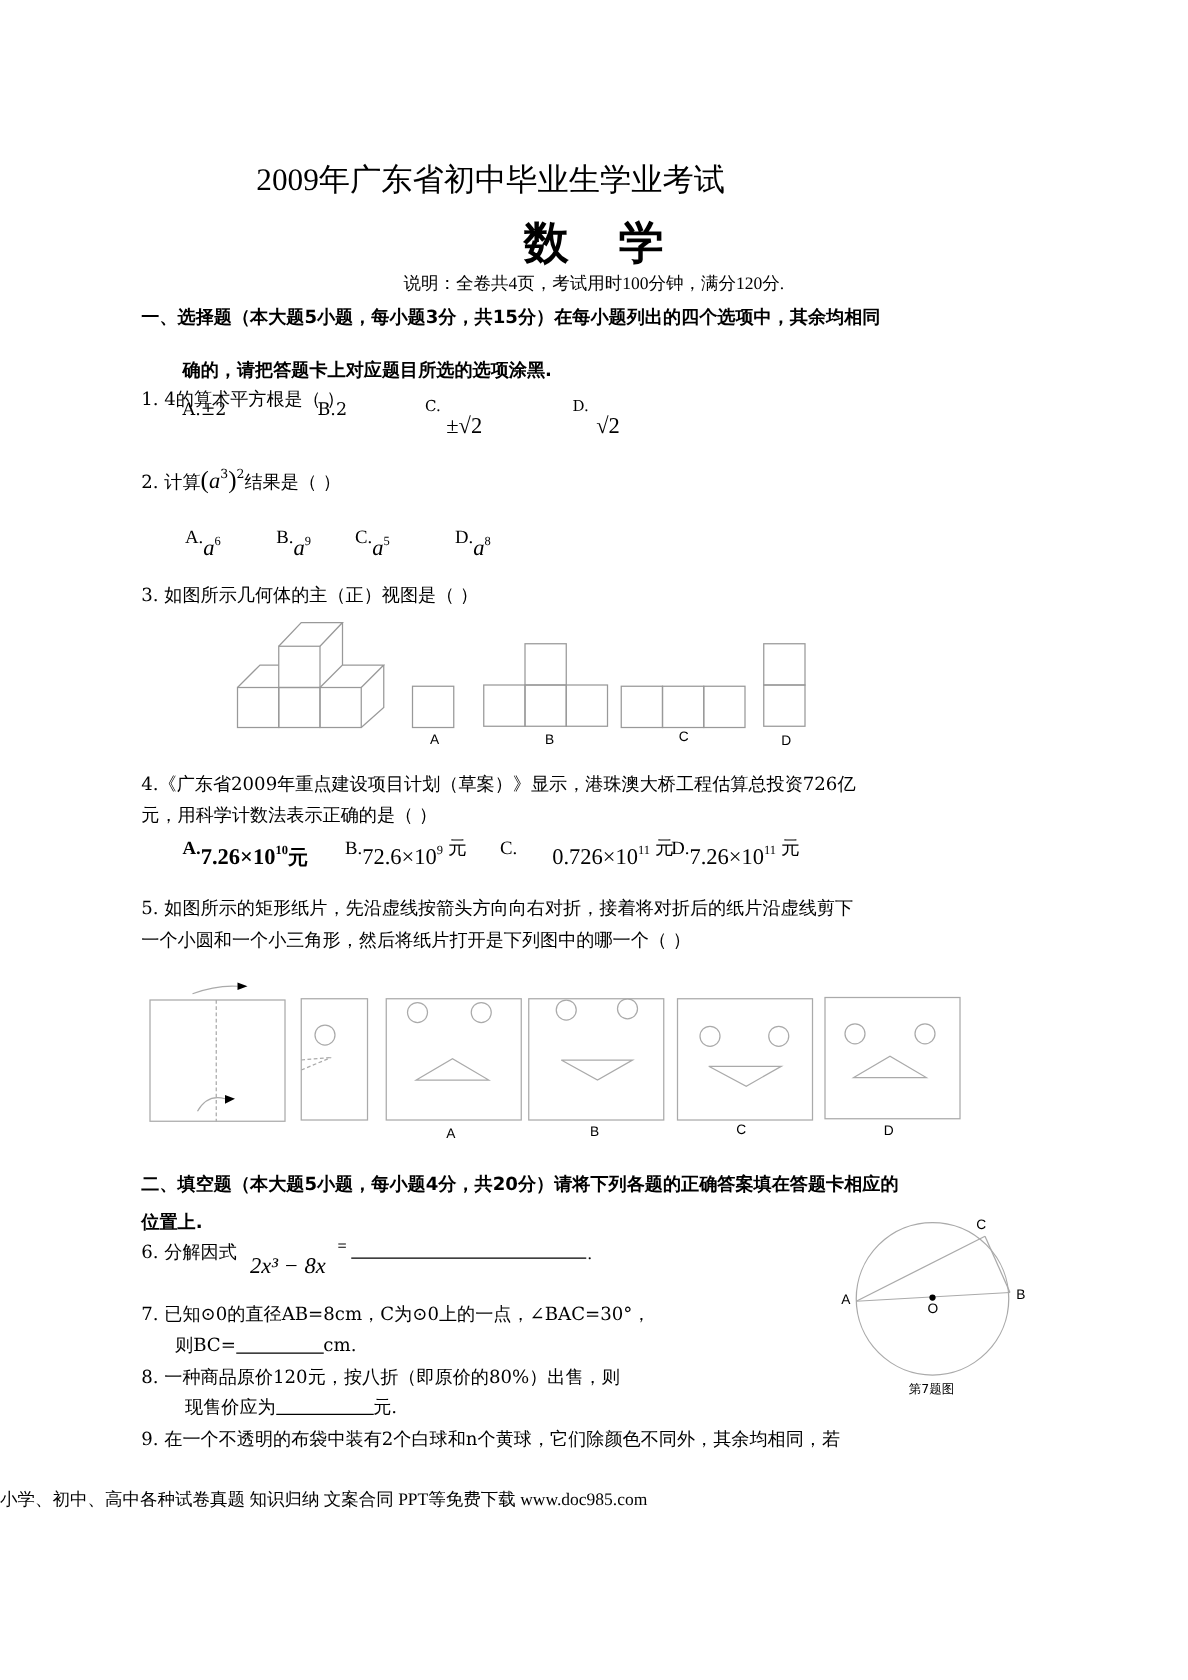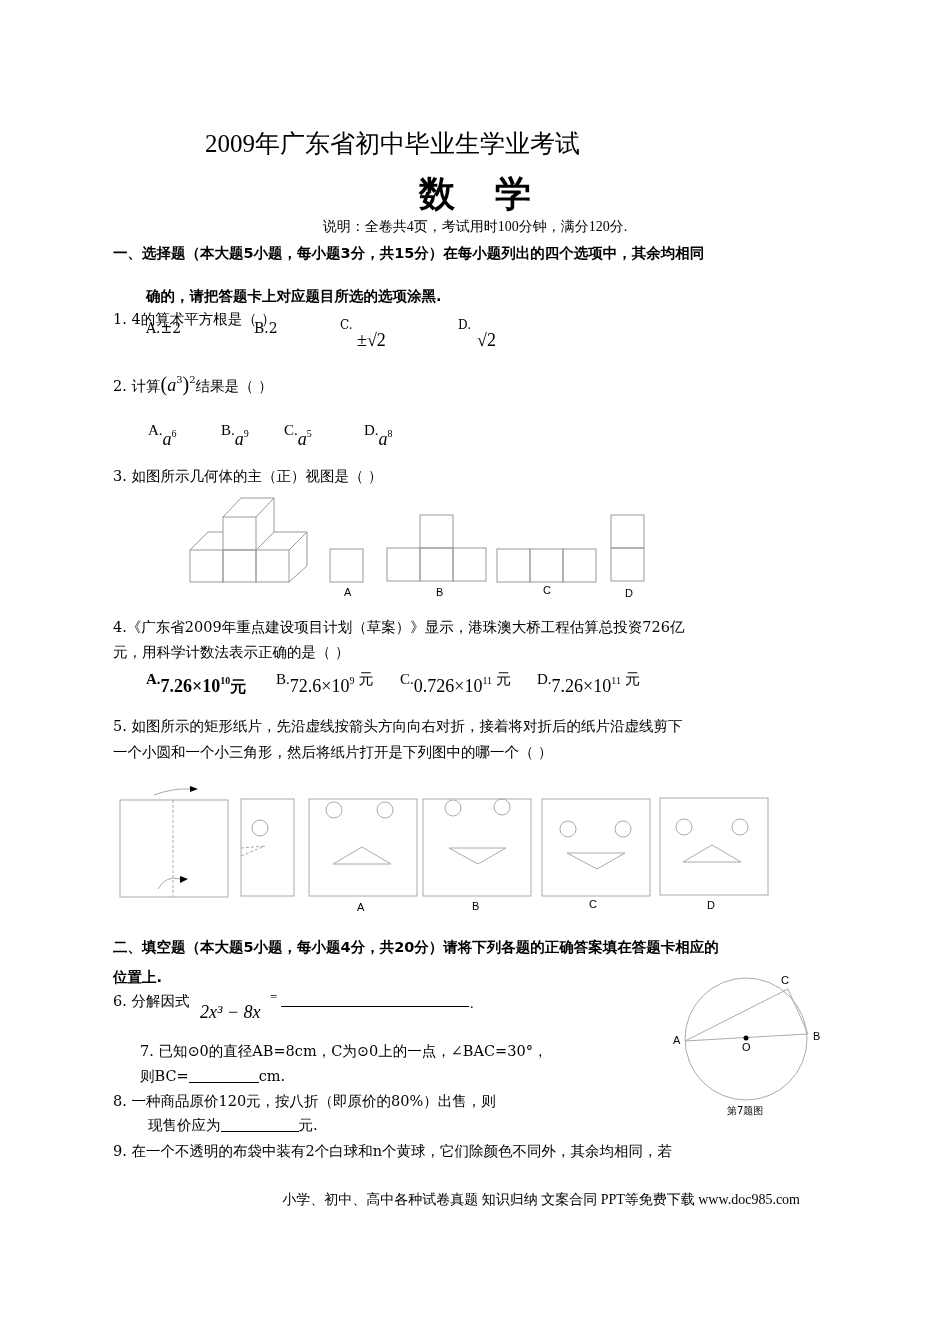--- a/index.html
+++ b/index.html
@@ -12,21 +12,21 @@
   .subject { left:0; width:950px; text-align:center; top:170px; font-size:36px; font-weight:bold; letter-spacing:40px; padding-left:40px; box-sizing:border-box; }
   .note { left:0; width:950px; text-align:center; top:218px; font-size:14px; }
   .sec { font-size:14.5px; font-weight:bold; font-family:"DejaVu Sans", sans-serif; }
   .q { font-size:14.5px; }
   .opt { font-size:14px; }
   .math { font-family:"Liberation Serif", "DejaVu Serif", serif; font-style:italic; font-size:18px; }
   .math-up { font-family:"Liberation Serif", "DejaVu Serif", serif; font-size:18px; }
   sup { font-size:10px; vertical-align:8px; font-style:normal; }
   .lbl { font-family:"Liberation Sans", "DejaVu Sans", sans-serif; font-size:11px; }
   svg { position:absolute; overflow:visible; }
-  .footer { left:0; width:800px; text-align:right; top:1191px; font-size:14px; }
+  .footer { left:0; width:800px; text-align:left; top:1191px; font-size:14px; }
   .blank { display:inline-block; border-bottom:1px solid #000; height:13px; vertical-align:-2px; }
 </style>
 </head>
 <body>
 
 <div class="abs title serif">2009年广东省初中毕业生学业考试</div>
 <div class="abs subject serif">数学</div>
 <div class="abs note serif">说明：全卷共4页，考试用时100分钟，满分120分.</div>
 
 <div class="abs sec" style="left:113px; top:244px;">一、选择题（本大题5小题，每小题3分，共15分）在每小题列出的四个选项中，其余均相同</div>
@@ -111,21 +111,21 @@
 
 <div class="abs q" style="left:113px; top:618px;">4.《广东省2009年重点建设项目计划（草案）》显示，港珠澳大桥工程估算总投资726亿</div>
 <div class="abs q" style="left:113px; top:643px;">元，用科学计数法表示正确的是（   ）</div>
 <div class="abs serif" style="left:146px; top:667px; font-size:15px;font-weight:bold;">
   <span>A.</span><span class="math-up" style="position:relative; top:8px;">7.26×10</span><sup style="position:relative; top:8px;">10</sup><span class="math-up" style="position:relative; top:8px; font-size:16px;">元</span>
 </div>
 <div class="abs serif" style="left:276px; top:667px; font-size:15px;">
   <span>B.</span><span class="math-up" style="position:relative; top:8px;">72.6×10</span><sup style="position:relative; top:8px;">9</sup><span style="font-size:15px; margin-left:4px;">元</span>
 </div>
 <div class="abs serif" style="left:400px; top:667px; font-size:15px;">
-  <span>C.</span><span class="math-up" style="position:relative; top:8px;">0.726×10</span><sup style="position:relative; top:8px;">11</sup><span style="font-size:15px; margin-left:4px;">元</span>
+  <span>C.</span><span class="math-up" style="position:relative; top:8px;margin-left:28px;">0.726×10</span><sup style="position:relative; top:8px;">11</sup><span style="font-size:15px; margin-left:4px;">元</span>
 </div>
 <div class="abs serif" style="left:537px; top:667px; font-size:15px;">
   <span>D.</span><span class="math-up" style="position:relative; top:8px;">7.26×10</span><sup style="position:relative; top:8px;">11</sup><span style="font-size:15px; margin-left:4px;">元</span>
 </div>
 
 <div class="abs q" style="left:113px; top:717px;">5. 如图所示的矩形纸片，先沿虚线按箭头方向向右对折，接着将对折后的纸片沿虚线剪下</div>
 <div class="abs q" style="left:113px; top:743px;">一个小圆和一个小三角形，然后将纸片打开是下列图中的哪一个（   ）</div>
 
 <svg style="left:118px; top:780px;" width="120" height="120">
   <g fill="none" stroke="#aaa" stroke-width="1">
@@ -184,21 +184,21 @@
 
 <div class="abs sec" style="left:113px; top:938px;">二、填空题（本大题5小题，每小题4分，共20分）请将下列各题的正确答案填在答题卡相应的</div>
 <div class="abs sec" style="left:113px; top:968px;">位置上.</div>
 
 <div class="abs q" style="left:113px; top:992px;">6. 分解因式</div>
 <div class="abs math" style="left:200px; top:1002px;">2x³ − 8x</div>
 <div class="abs serif" style="left:270px; top:989px; font-size:13px;">=</div>
 <div class="abs" style="left:281px; top:1006px; width:188px; border-bottom:1px solid #000;"></div>
 <div class="abs serif" style="left:470px; top:996px; font-size:14px;">.</div>
 
-<div class="abs q" style="left:113px; top:1042px;margin-left:27px;">7. 已知⊙0的直径AB=8cm，C为⊙0上的一点，∠BAC=30°，</div>
+<div class="abs q" style="left:113px; top:1042px;">7. 已知⊙0的直径AB=8cm，C为⊙0上的一点，∠BAC=30°，</div>
 <div class="abs q" style="left:140px; top:1067px;">
   <span>则BC=</span><span class="blank" style="width:70px;"></span><span>cm.</span>
 </div>
 
 <svg style="left:670px; top:972px;" width="170" height="130">
   <g fill="none" stroke="#aaa" stroke-width="1">
     <circle cx="76" cy="67" r="61"></circle>
     <line x1="15" y1="69" x2="138" y2="62"></line>
     <line x1="15" y1="69" x2="118" y2="17"></line>
     <line x1="118" y1="17" x2="138" y2="62"></line>

